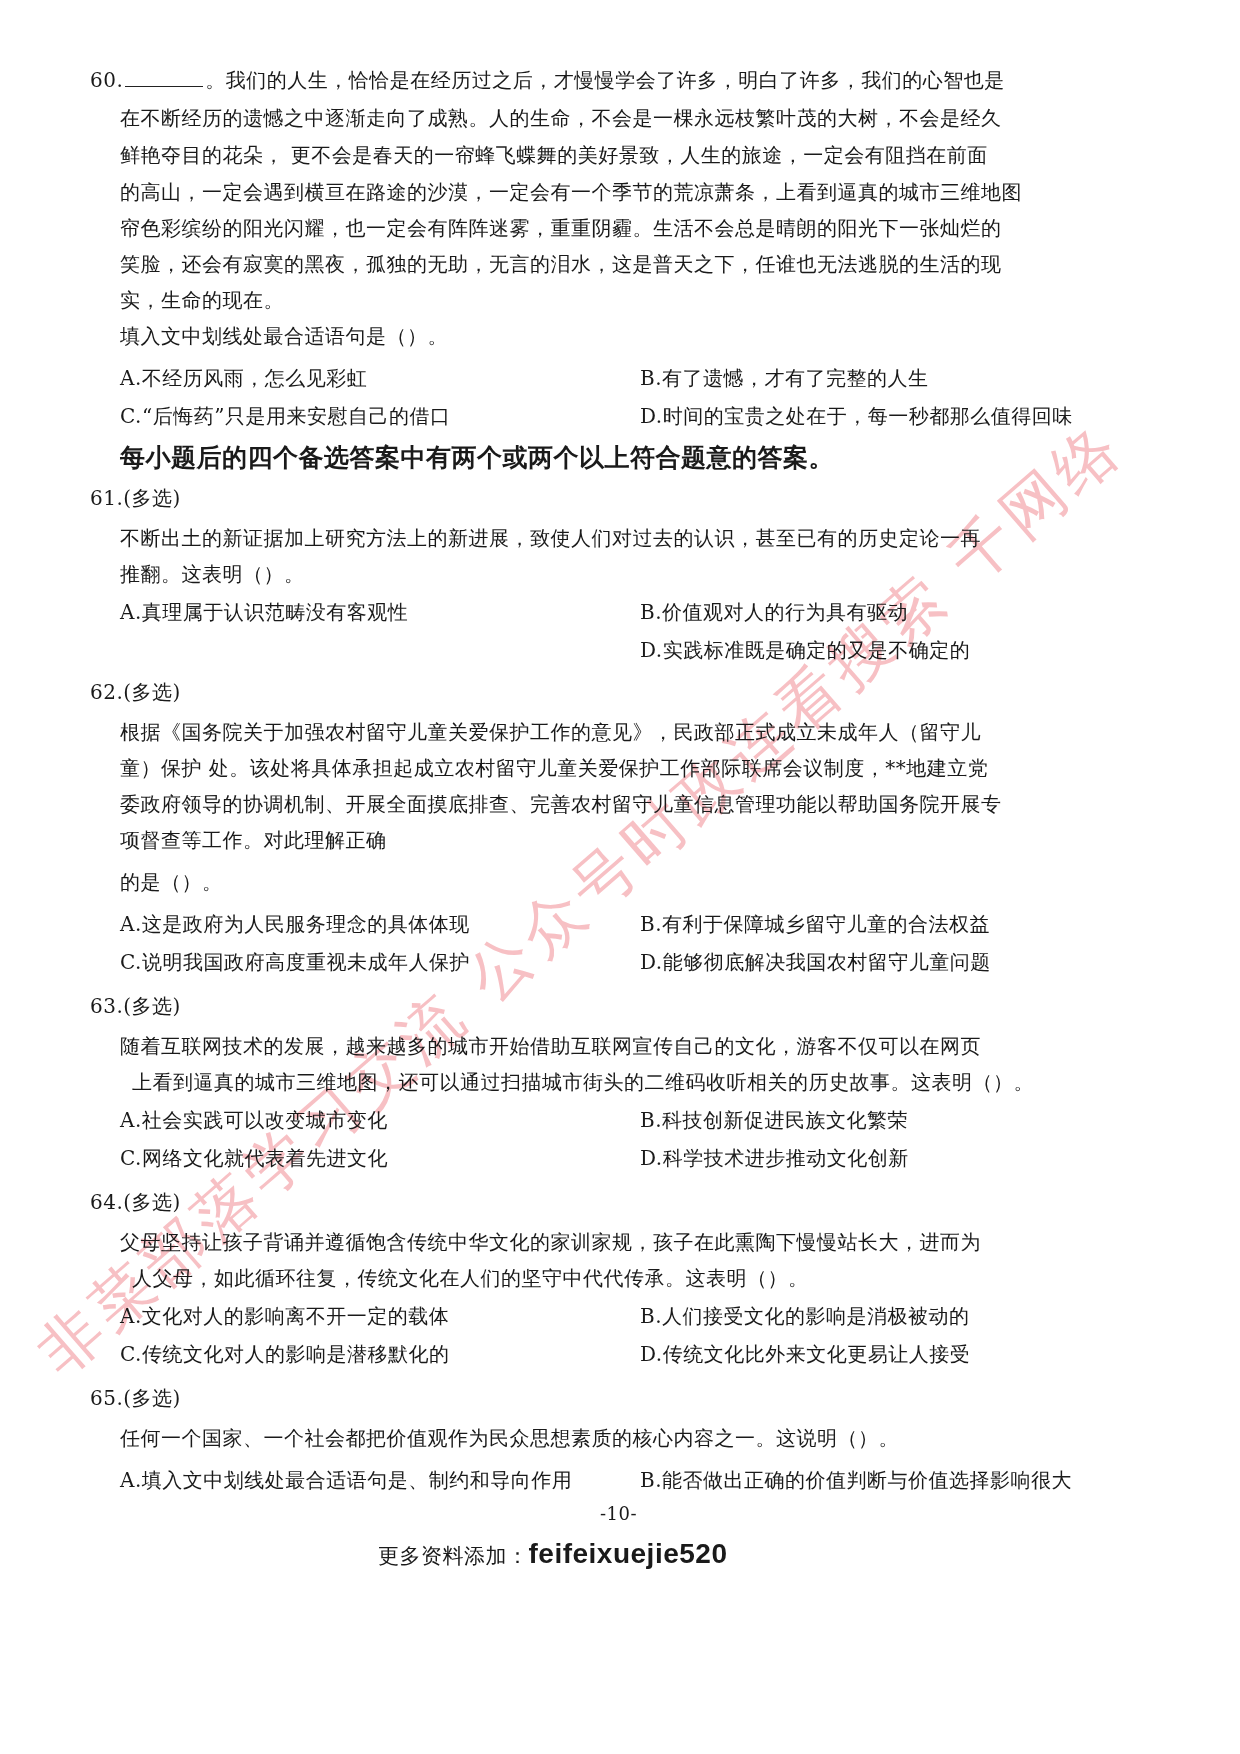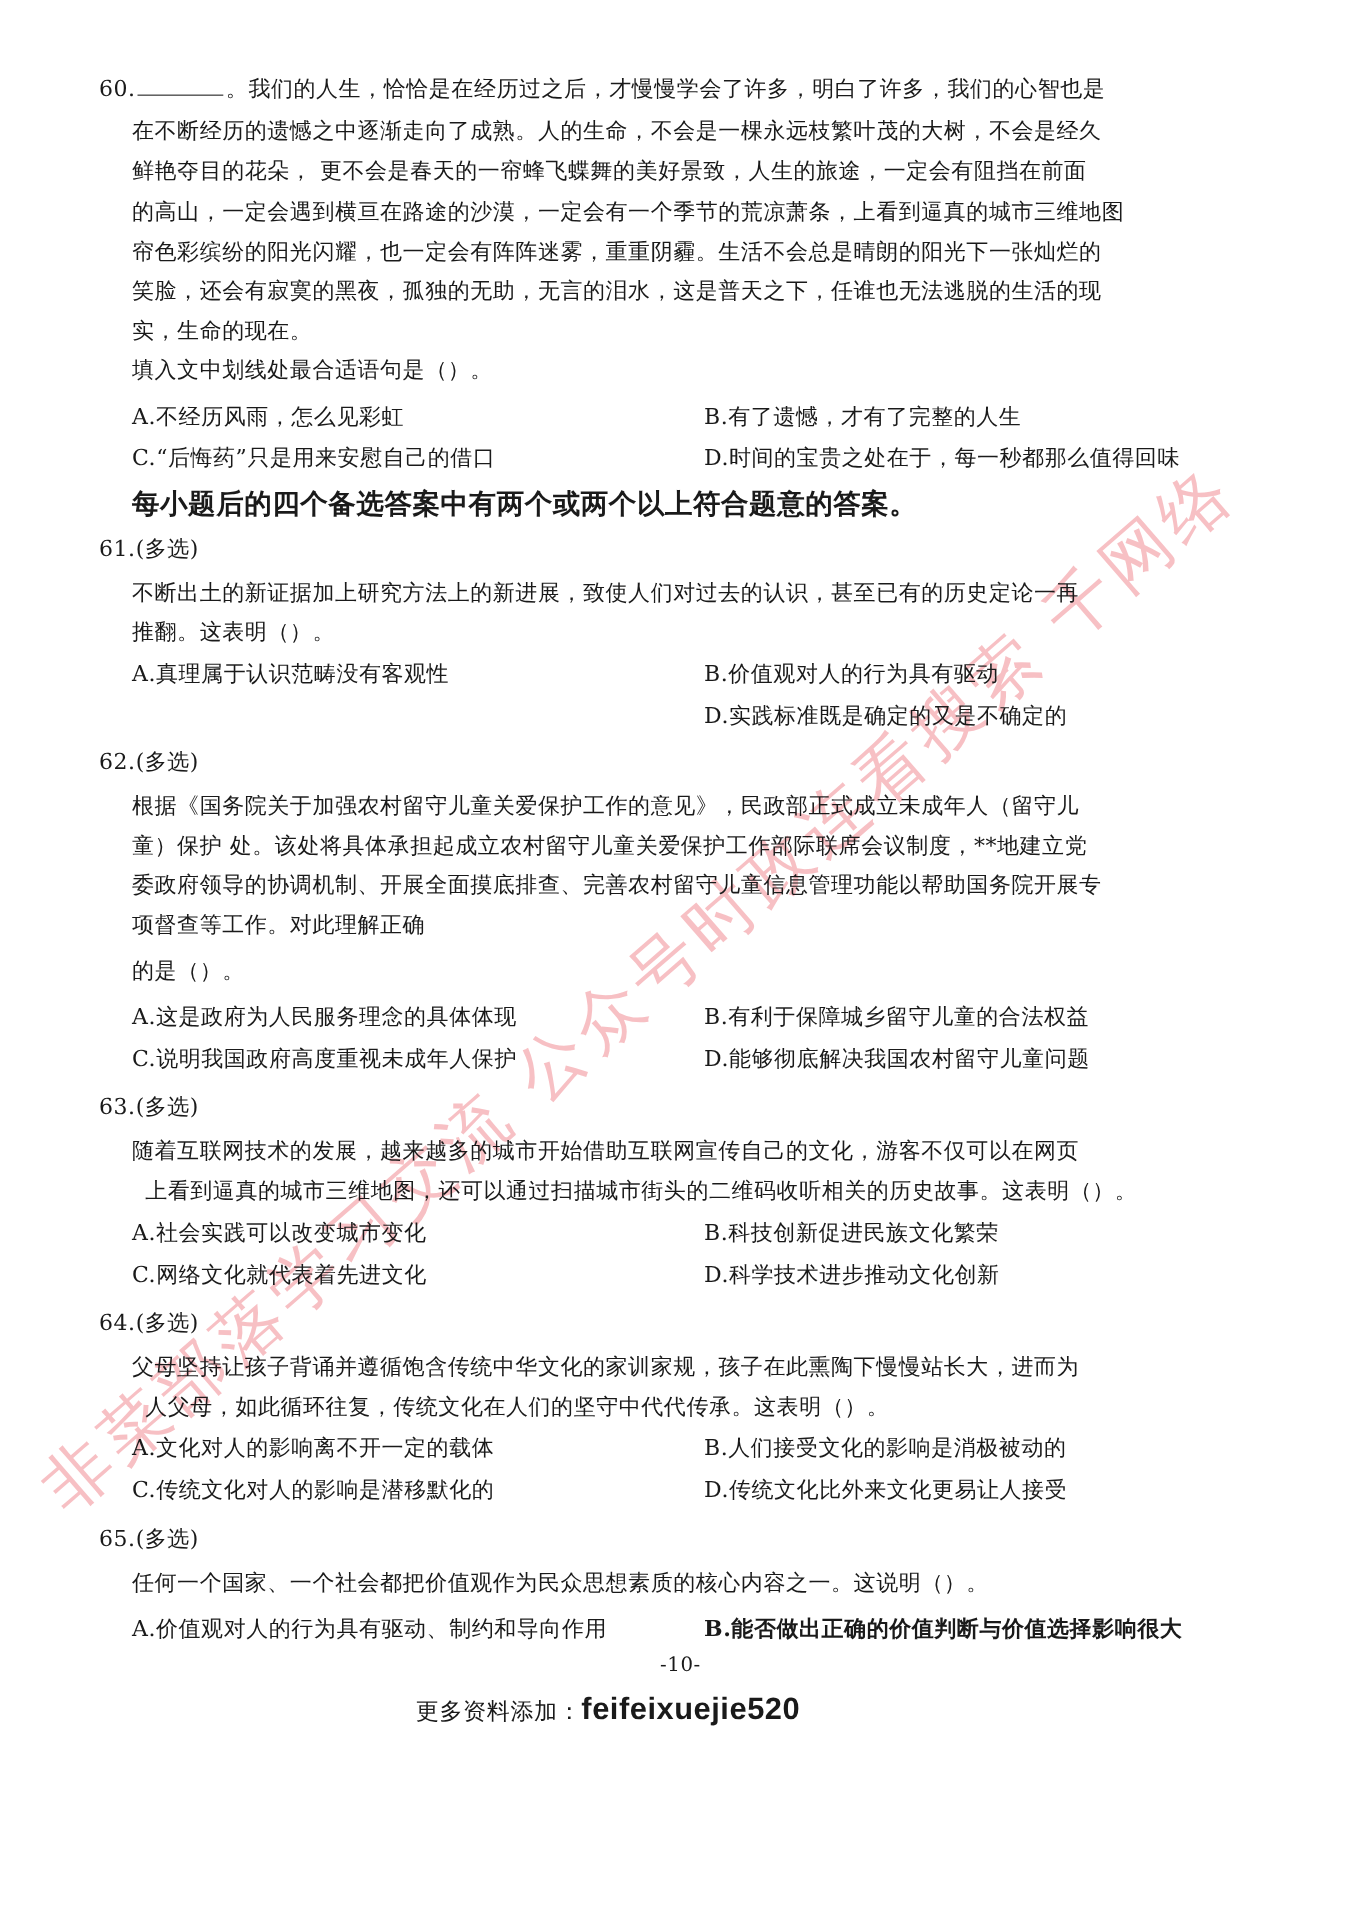--- a/index.html
+++ b/index.html
@@ -79,20 +79,20 @@
   <div class="line" style="left:90px; top:1188px;">64.(多选)</div>
   <div class="line" style="left:120px; top:1228px;">父母坚持让孩子背诵并遵循饱含传统中华文化的家训家规，孩子在此熏陶下慢慢站长大，进而为</div>
   <div class="line" style="left:108px; top:1264px;margin-left:24px;">人父母，如此循环往复，传统文化在人们的坚守中代代传承。这表明（）。</div>
   <div class="line" style="left:120px; top:1302px;">A.文化对人的影响离不开一定的载体</div>
   <div class="line" style="left:640px; top:1302px;">B.人们接受文化的影响是消极被动的</div>
   <div class="line" style="left:120px; top:1340px;">C.传统文化对人的影响是潜移默化的</div>
   <div class="line" style="left:640px; top:1340px;">D.传统文化比外来文化更易让人接受</div>
 
   <div class="line" style="left:90px; top:1384px;">65.(多选)</div>
   <div class="line" style="left:120px; top:1424px;">任何一个国家、一个社会都把价值观作为民众思想素质的核心内容之一。这说明（）。</div>
-  <div class="line" style="left:120px; top:1466px;">A.价值观对人的行为具有驱动、制约和导向作用</div>
-  <div class="line" style="left:640px; top:1466px;font-weight:bold;">B.能否做出正确的价值判断与价值选择影响很大</div>
+  <div class="line" style="left:120px; top:1466px;">A.填入文中划线处最合适语句是、制约和导向作用</div>
+  <div class="line" style="left:640px; top:1466px;">B.能否做出正确的价值判断与价值选择影响很大</div>
 
   <div class="line" style="left:600px; top:1500px; font-size:18px;">-10-</div>
   <div class="line footer-note" style="left:378px; top:1540px;">
     <span>更多资料添加：</span><span class="id">feifeixuejie520</span>
   </div>
 </div>
 
 </body></html>

